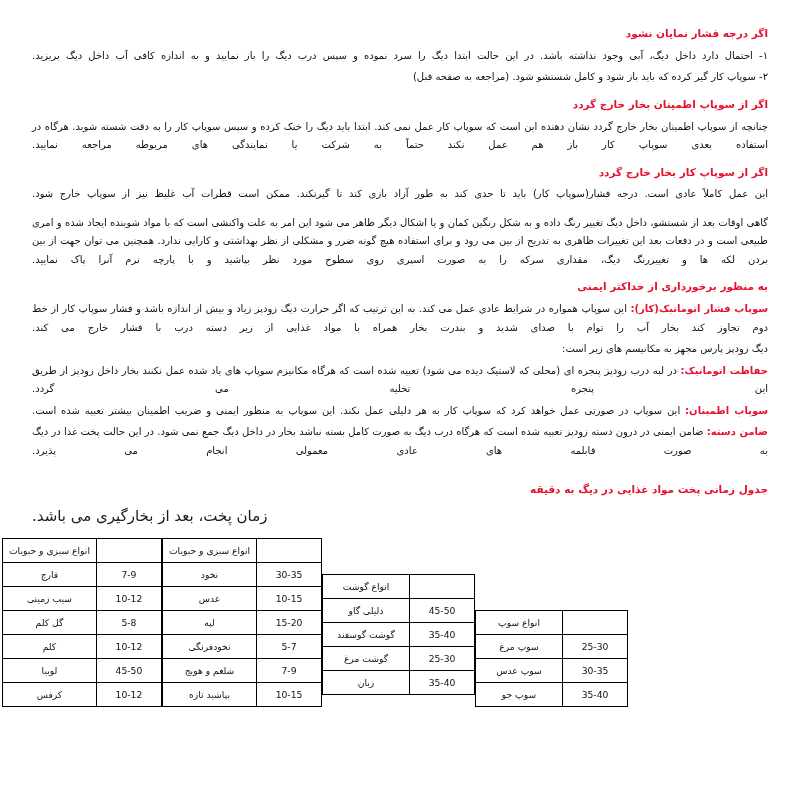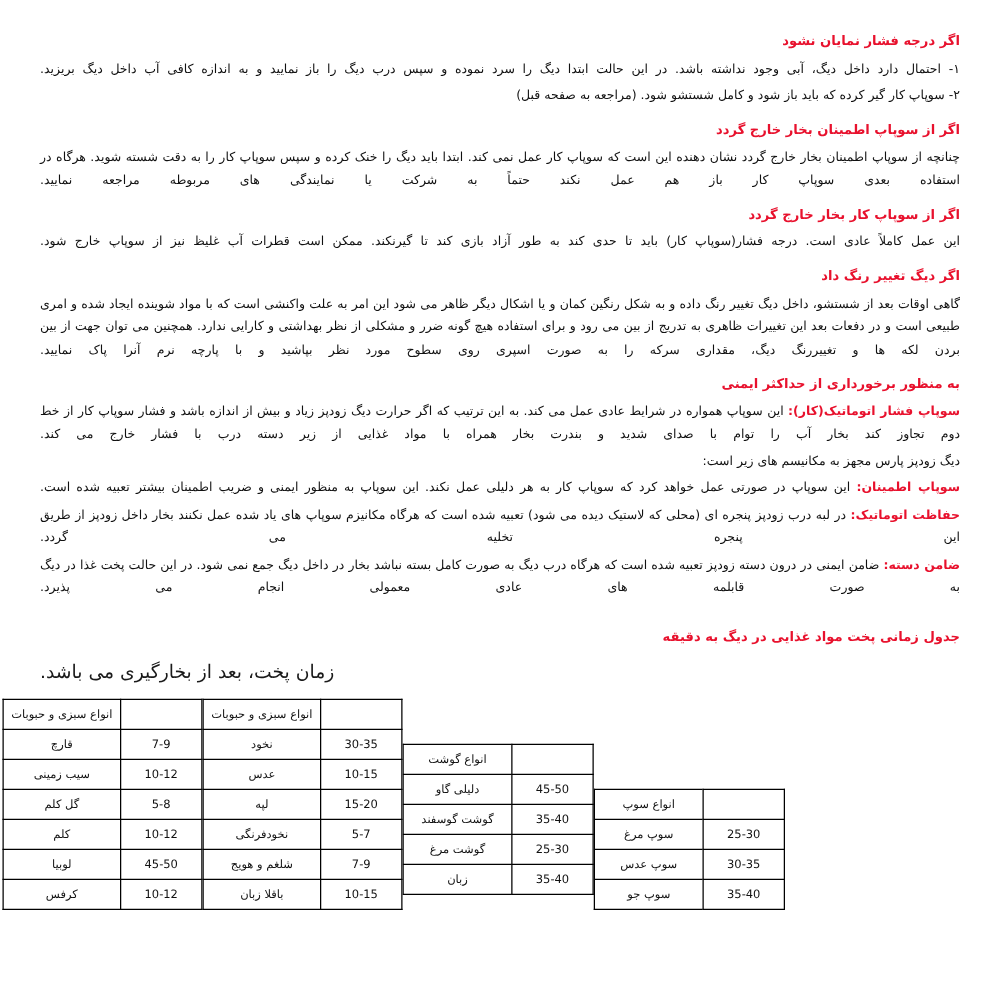--- a/index.html
+++ b/index.html
@@ -101,33 +101,32 @@
     <div class="sec-head">اگر از سوپاپ اطمینان بخار خارج گردد</div>
     <p class="para jst">چنانچه از سوپاپ اطمینان بخار خارج گردد نشان دهنده این است که سوپاپ کار عمل نمی کند. ابتدا باید دیگ را خنک کرده و سپس سوپاپ کار را به دقت شسته شوید. هرگاه در استفاده بعدی سوپاپ کار باز هم عمل نکند حتماً به شرکت یا نمایندگی های مربوطه مراجعه نمایید.</p>
   </div>
 
   <div class="section">
     <div class="sec-head">اگر از سوپاپ کار بخار خارج گردد</div>
     <p class="para jst">این عمل کاملاً عادی است. درجه فشار(سوپاپ کار) باید تا حدی کند به طور آزاد بازی کند تا گیرنکند. ممکن است قطرات آب غلیظ نیز از سوپاپ خارج شود.</p>
   </div>
 
   <div class="section">
-    <div class="sec-head">اگر دیگ تغییر رنگ داد</div>
     <p class="para jst">گاهی اوقات بعد از شستشو، داخل دیگ تغییر رنگ داده و به شکل رنگین کمان و یا اشکال دیگر ظاهر می شود این امر به علت واکنشی است که با مواد شوینده ایجاد شده و امری طبیعی است و در دفعات بعد این تغییرات ظاهری به تدریج از بین می رود و برای استفاده هیچ گونه ضرر و مشکلی از نظر بهداشتی و کارایی ندارد. همچنین می توان جهت از بین بردن لکه ها و تغییررنگ دیگ، مقداری سرکه را به صورت اسپری روی سطوح مورد نظر بپاشید و با پارچه نرم آنرا پاک نمایید.</p>
   </div>
 
   <div class="section">
     <div class="sec-head">به منظور برخورداری از حداکثر ایمنی</div>
     <p class="para jst"><span class="lead">سوپاپ فشار اتوماتیک(کار):</span><span> این سوپاپ همواره در شرایط عادی عمل می کند. به این ترتیب که اگر حرارت دیگ زودپز زیاد و بیش از اندازه باشد و فشار سوپاپ کار از خط دوم تجاوز کند بخار آب را توام با صدای شدید و بندرت بخار همراه با مواد غذایی از زیر دسته درب با فشار خارج می کند.</span></p>
 
     <p class="para">دیگ زودپز پارس مجهز به مکانیسم های زیر است:</p>
 
+    <p class="para jst"><span class="lead">حفاظت اتوماتیک:</span><span> در لبه درب زودپز پنجره ای (محلی که لاستیک دیده می شود) تعبیه شده است که هرگاه مکانیزم سوپاپ های یاد شده عمل نکنند بخار داخل زودپز از طریق این پنجره تخلیه می گردد.</span></p>
+
     <p class="para jst"><span class="lead">سوپاپ اطمینان:</span><span> این سوپاپ در صورتی عمل خواهد کرد که سوپاپ کار به هر دلیلی عمل نکند. این سوپاپ به منظور ایمنی و ضریب اطمینان بیشتر تعبیه شده است.</span></p>
-
-    <p class="para jst"><span class="lead">حفاظت اتوماتیک:</span><span> در لبه درب زودپز پنجره ای (محلی که لاستیک دیده می شود) تعبیه شده است که هرگاه مکانیزم سوپاپ های یاد شده عمل نکنند بخار داخل زودپز از طریق این پنجره تخلیه می گردد.</span></p>
 
     <p class="para jst"><span class="lead">ضامن دسته:</span><span> ضامن ایمنی در درون دسته زودپز تعبیه شده است که هرگاه درب دیگ به صورت کامل بسته نباشد بخار در داخل دیگ جمع نمی شود. در این حالت پخت غذا در دیگ به صورت قابلمه های عادی معمولی انجام می پذیرد.</span></p>
   </div>
 
   <div class="spacer-md"></div>
 
   <div class="section">
     <div class="sec-head">جدول زمانی پخت مواد غذایی در دیگ به دقیقه</div>
     <div class="time-note">زمان پخت، بعد از بخارگیری می باشد.</div>
 
@@ -205,21 +204,21 @@
           <tr>
             <td class="num">5-7</td>
             <td class="name">نخودفرنگی</td>
           </tr>
           <tr>
             <td class="num">7-9</td>
             <td class="name">شلغم و هویج</td>
           </tr>
           <tr>
             <td class="num">10-15</td>
-            <td class="name">باقلا زبان</td>
+            <td class="name">بپاشید تازه</td>
           </tr>
         </tbody>
           </table>
       </div>
 
       <div class="tbl-col">
         <table class="grid t1">
           <tbody>
               <tr>
             <td class="num hdr"></td>

